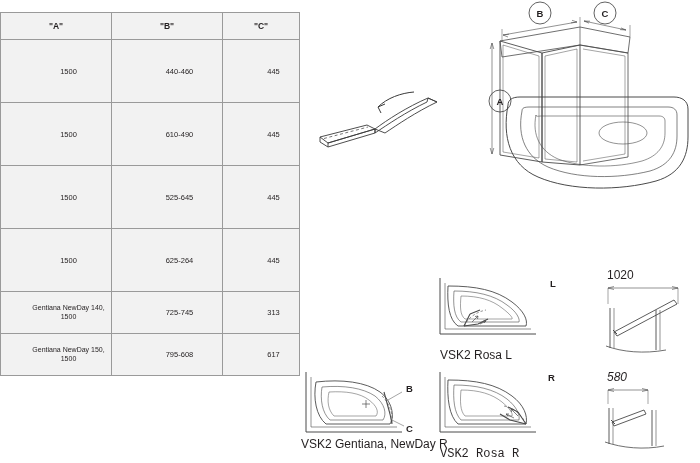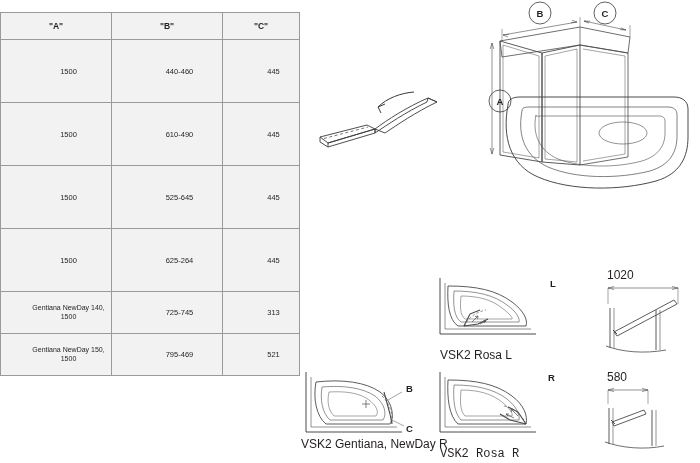--- a/index.html
+++ b/index.html
@@ -120,22 +120,22 @@
         <td>625-264</td>
         <td>445</td>
       </tr>
       <tr class="short">
         <td class="name-cell">Gentiana NewDay 140, 1500</td>
         <td>725-745</td>
         <td>313</td>
       </tr>
       <tr class="short">
         <td class="name-cell">Gentiana NewDay 150, 1500</td>
-        <td>795-469</td>
-        <td>521</td>
+        <td>795-608</td>
+        <td>617</td>
       </tr>
     </tbody>
   </table>
 
   <div class="fig" style="left:315px; top:85px;">
     <svg width="145" height="85" viewBox="0 0 145 85">
       <g fill="none" stroke="#3a3a3a" stroke-width="0.9">
 
         <path d="M5,52 L52,40 L60,44 L13,58 Z"></path>
         <path d="M5,52 L5,57 L13,62 L13,58"></path>
@@ -317,15 +317,15 @@
         <path d="M9,26 L9,62" stroke-width="0.9"></path>
         <path name="x" d="M13,26 L13,62" stroke-width="0.6"></path>
         <path d="M52,28 L52,64" stroke-width="0.9"></path>
         <path d="M56,28 L56,64" stroke-width="0.6"></path>
 
         <path d="M5,60 C22,66 44,68 64,64" stroke-width="0.8"></path>
         <path d="M11,38 L15,42" stroke-width="1"></path>
       </g>
     </svg>
   </div>
-  <div class="cap" style="left:607px; top:370px;">580</div>
+  <div class="cap" style="left:607px; top:370px;font-style:italic;">580</div>
 
 </div>
 
 </body></html>

